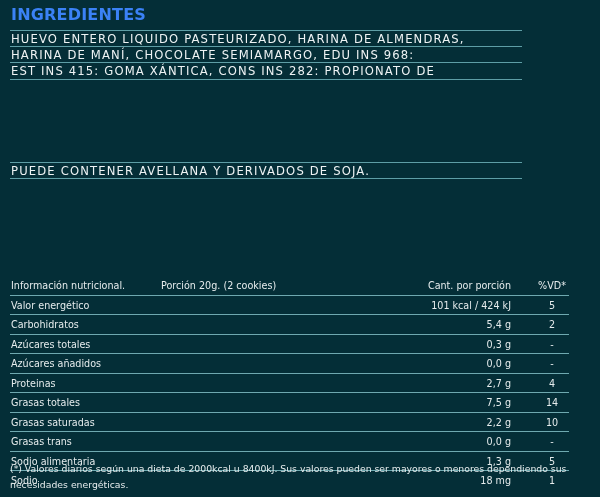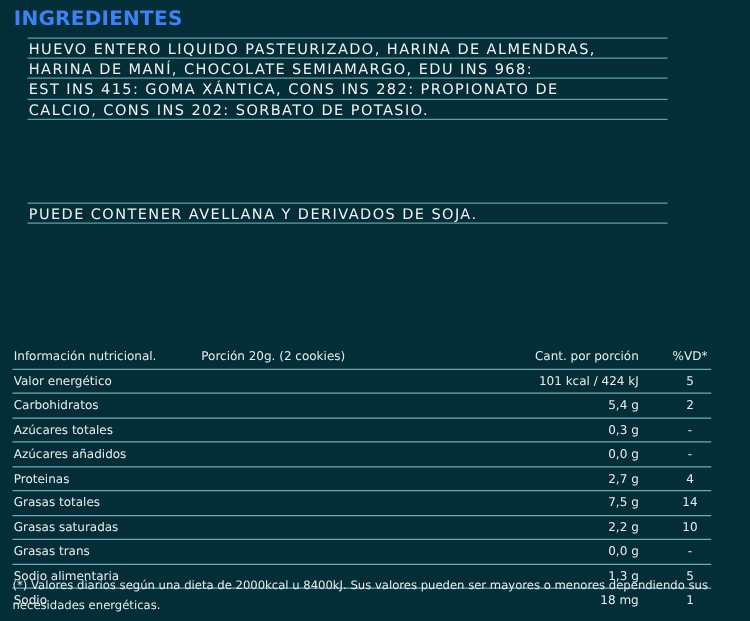--- a/index.html
+++ b/index.html
@@ -4,21 +4,21 @@
 <style>
   html, body { margin: 0; padding: 0; }
   body {
     width: 600px; height: 497px; background: #042e37; color: #e8eef0;
     font-family: "DejaVu Sans", sans-serif; position: relative; overflow: hidden;
   }
   .title {
     position: absolute; left: 11px; top: 5px; font-weight: bold; font-size: 16px;
     letter-spacing: 0.2px; color: #3b82f6;
   }
-  .caps-block { position: absolute; left: 10px; width: 512px; margin-left: 12px; }
+  .caps-block { position: absolute; left: 10px; width: 512px; }
   .caps-line {
     height: 16.2px; line-height: 16px; font-size: 11.6px; letter-spacing: 1.15px;
     border-top: 1.5px solid #5e9ea6; white-space: nowrap; padding-left: 1px; box-sizing: border-box;
     color: #eef3f4;
   }
   .caps-end { border-top: 1.5px solid #5e9ea6; }
   .ingredients { top: 30px; }
   .allergens { top: 162px; }
 
   .table { position: absolute; left: 10px; top: 248px; width: 559px; font-size: 9.6px; margin-top: 28px; }
@@ -38,21 +38,20 @@
 </style>
 </head>
 <body>
 
 <div class="title">INGREDIENTES</div>
 
 <div class="caps-block ingredients">
   <div class="caps-line">HUEVO ENTERO LIQUIDO PASTEURIZADO, HARINA DE ALMENDRAS,</div>
   <div class="caps-line">HARINA DE MANÍ, CHOCOLATE SEMIAMARGO, EDU INS 968:</div>
   <div class="caps-line">EST INS 415: GOMA XÁNTICA, CONS INS 282: PROPIONATO DE</div>
-  <div class="caps-line">CALCIO, CONS INS 202: SORBATO DE POTASIO.</div>
   <div class="caps-end"></div>
 </div>
 
 <div class="caps-block allergens">
   <div class="caps-line">PUEDE CONTENER AVELLANA Y DERIVADOS DE SOJA.</div>
   <div class="caps-end"></div>
 </div>
 
 <div class="table">
   <div class="row">

